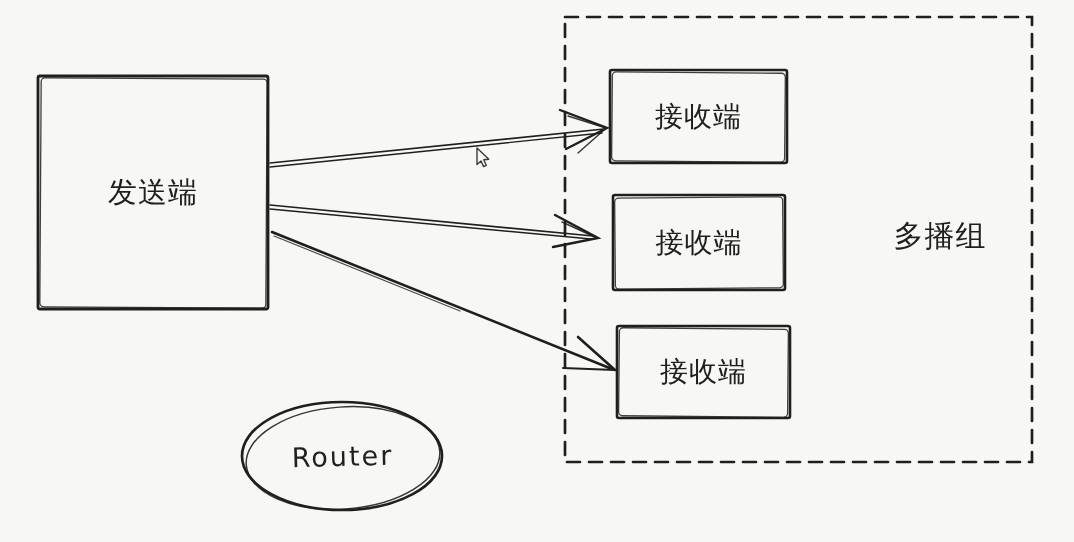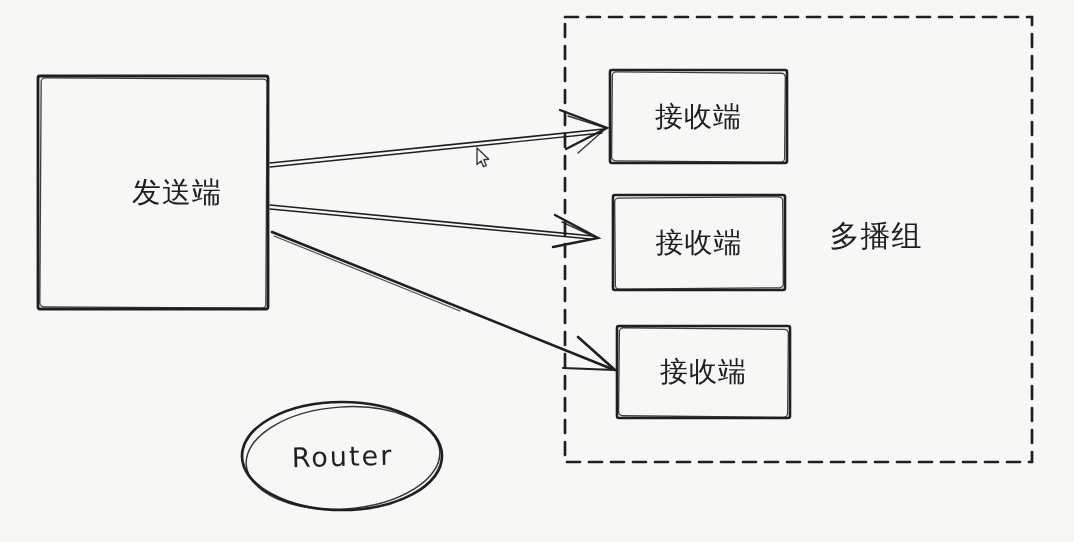--- a/index.html
+++ b/index.html
@@ -23,25 +23,25 @@
   .label {
     position: absolute;
     color: #1f1f1f;
     display: flex;
     align-items: center;
     justify-content: center;
     text-align: center;
     pointer-events: none;
     letter-spacing: 1px;
   }
-  .sender-label   { left: 38px;  top: 76px;  width: 230px; height: 233px; font-size: 29px; padding-left: 24px; }
+  .sender-label   { left: 38px;  top: 76px;  width: 230px; height: 233px; font-size: 29px; }
   .receiver-1     { left: 610px; top: 70px;  width: 177px; height: 93px;  font-size: 28px; }
   .receiver-2     { left: 613px; top: 195px; width: 172px; height: 95px;  font-size: 28px; }
   .receiver-3     { left: 617px; top: 326px; width: 173px; height: 92px;  font-size: 28px; }
-  .group-label    { left: 816px; top: 214px; width: 120px; height: 44px;  font-size: 30px; text-align: center; }
+  .group-label    { left: 880px; top: 214px; width: 120px; height: 44px;  font-size: 30px; text-align: center; }
   .router-label   { left: 242px; top: 402px; width: 201px; height: 108px; font-size: 27px;
                     letter-spacing: 2px; transform: rotate(-1.5deg); }
 </style>
 </head>
 <body>
 
 <div id="stage">
 
   <svg id="diagram-svg" width="1074" height="542" viewBox="0 0 1074 542">
 

